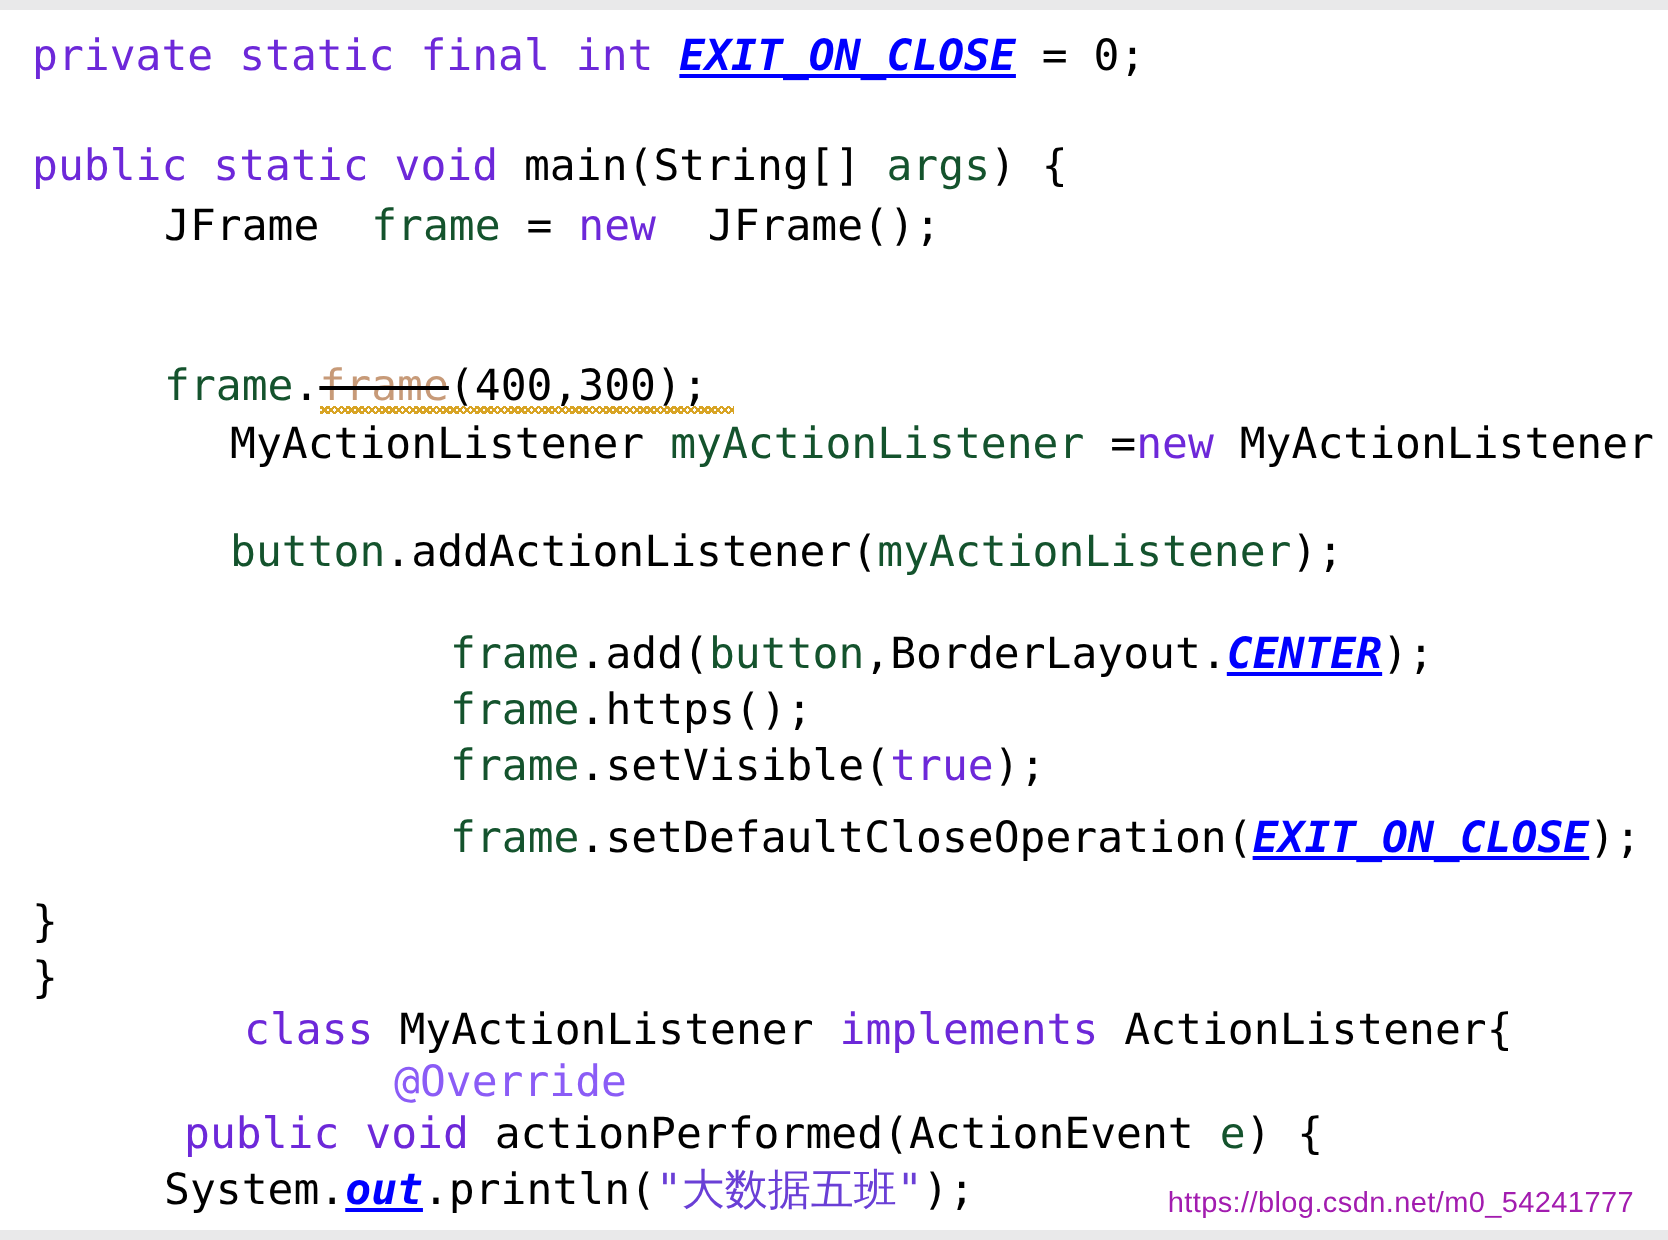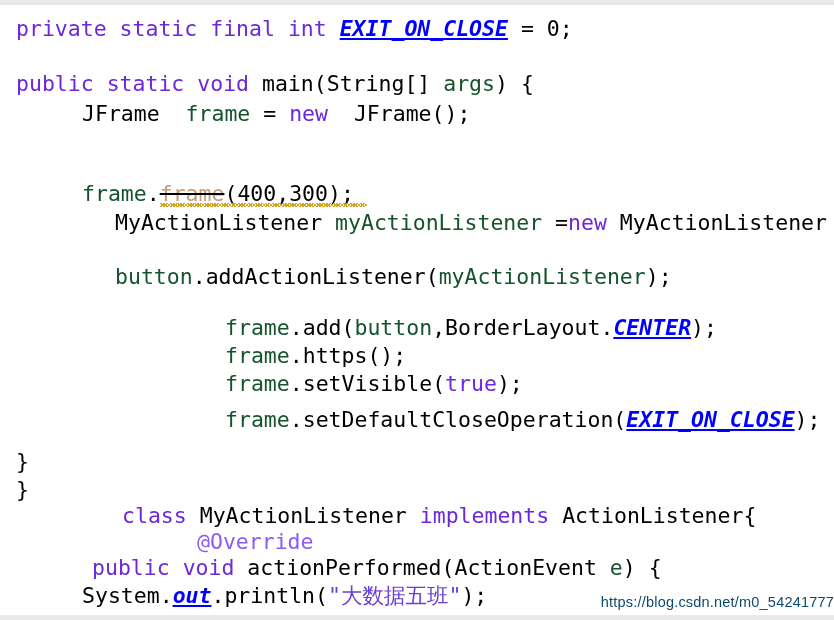--- a/index.html
+++ b/index.html
@@ -80,25 +80,25 @@
     background-image:
       repeating-linear-gradient(
         45deg,
         #d6a01a 0px, #d6a01a 1.2px,
         rgba(0,0,0,0) 1.2px, rgba(0,0,0,0) 2.4px
       );
   }
 
   #watermark {
     position: absolute;
-    right: 0;
+    right: 17px;
     bottom: 10px;
     font-family: "Liberation Sans", sans-serif;
     font-size: 14.5px;
-    color: #0c4a6e;
+    color: #a21caf;
     letter-spacing: 0.2px;
     white-space: nowrap;
     user-select: none;
   }
 </style>
 </head>
 <body>
 
 <div id="screenshot">
 

